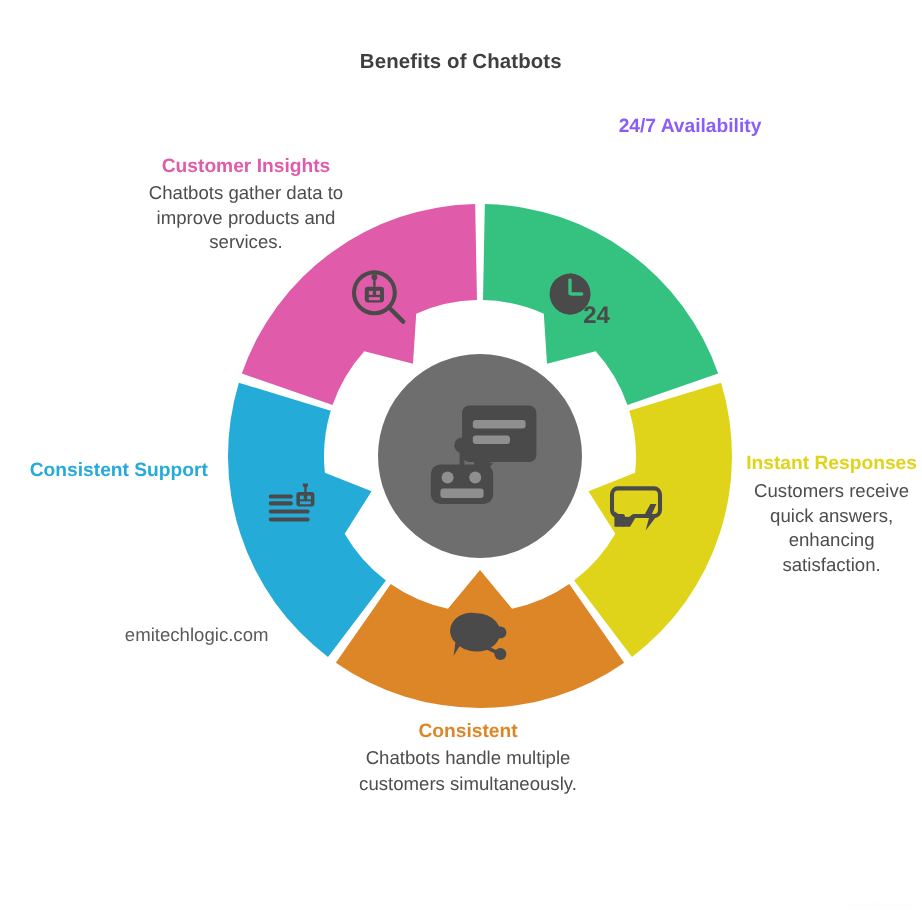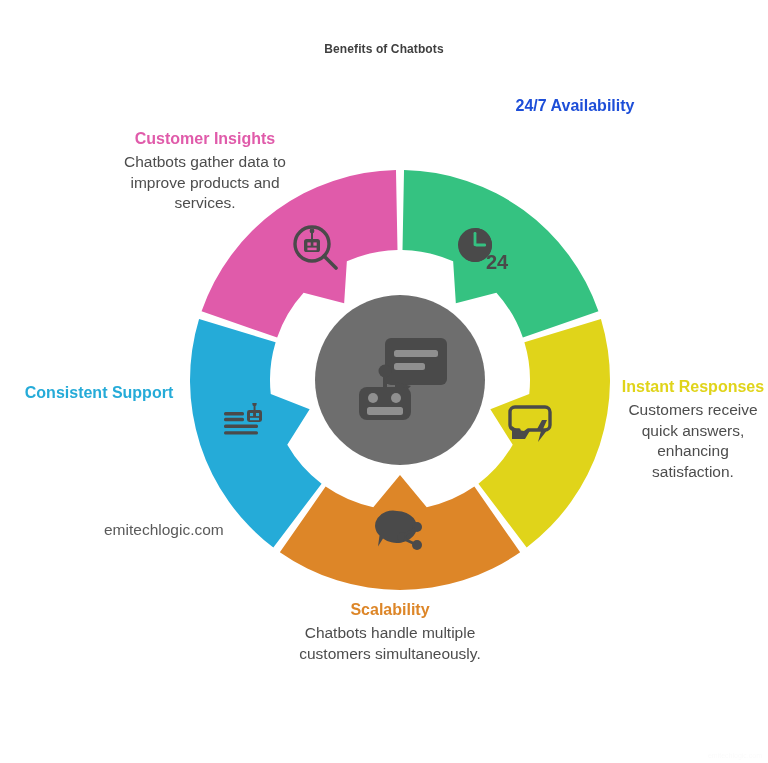--- a/index.html
+++ b/index.html
@@ -16,21 +16,21 @@
     color: #4a4a4a;
     -webkit-font-smoothing: antialiased;
   }
 
   #page-title {
     position: absolute;
     top: 42px;
     left: 0;
     width: 768px;
     text-align: center;
-    font-size: 12px;
+    font-size: 17px;
     font-weight: bold;
     color: #3f3f3f;
     letter-spacing: 0.1px;
   }
 
   
   .callout {
     position: absolute;
     text-align: center;
     line-height: 1.33;
@@ -112,34 +112,34 @@
 <body style="background: rgb(255, 255, 255);">
 
 <div id="page-title">Benefits of Chatbots</div>
 
 <div class="callout" id="callout-insights">
   <span class="c-title" style="color: rgb(224, 91, 170); margin-top: 40px;">Customer Insights</span>
   <span class="c-body">Chatbots gather data to improve products and services.</span>
 </div>
 
 <div class="callout" id="callout-availability">
-  <span class="c-title" style="color: #1d4ed8;">24/7 Availability</span>
+  <span class="c-title" style="color: #8b5cf6;">24/7 Availability</span>
 </div>
 
 <div class="callout" id="callout-instant">
   <span class="c-title" style="color: rgb(224, 212, 26);">Instant Responses</span>
   <span class="c-body">Customers receive quick answers, enhancing satisfaction.</span>
 </div>
 
 <div class="callout" id="callout-consistent">
   <span class="c-title" style="color: rgb(37, 171, 216);">Consistent Support</span>
 </div>
 
 <div class="callout" id="callout-scalability">
-  <span class="c-title" style="color: rgb(221, 134, 40);">Scalability</span>
+  <span class="c-title" style="color: rgb(221, 134, 40);">Consistent</span>
   <span class="c-body">Chatbots handle multiple customers simultaneously.</span>
 </div>
 
 <div id="watermark">emitechlogic.com</div>
 <div id="corner-mark">emitechlogic.com</div>
 
 <div id="wheel-wrap">
 
   <svg id="wheel-svg" viewBox="0 0 420 420">
     <g id="wheel-segments">

